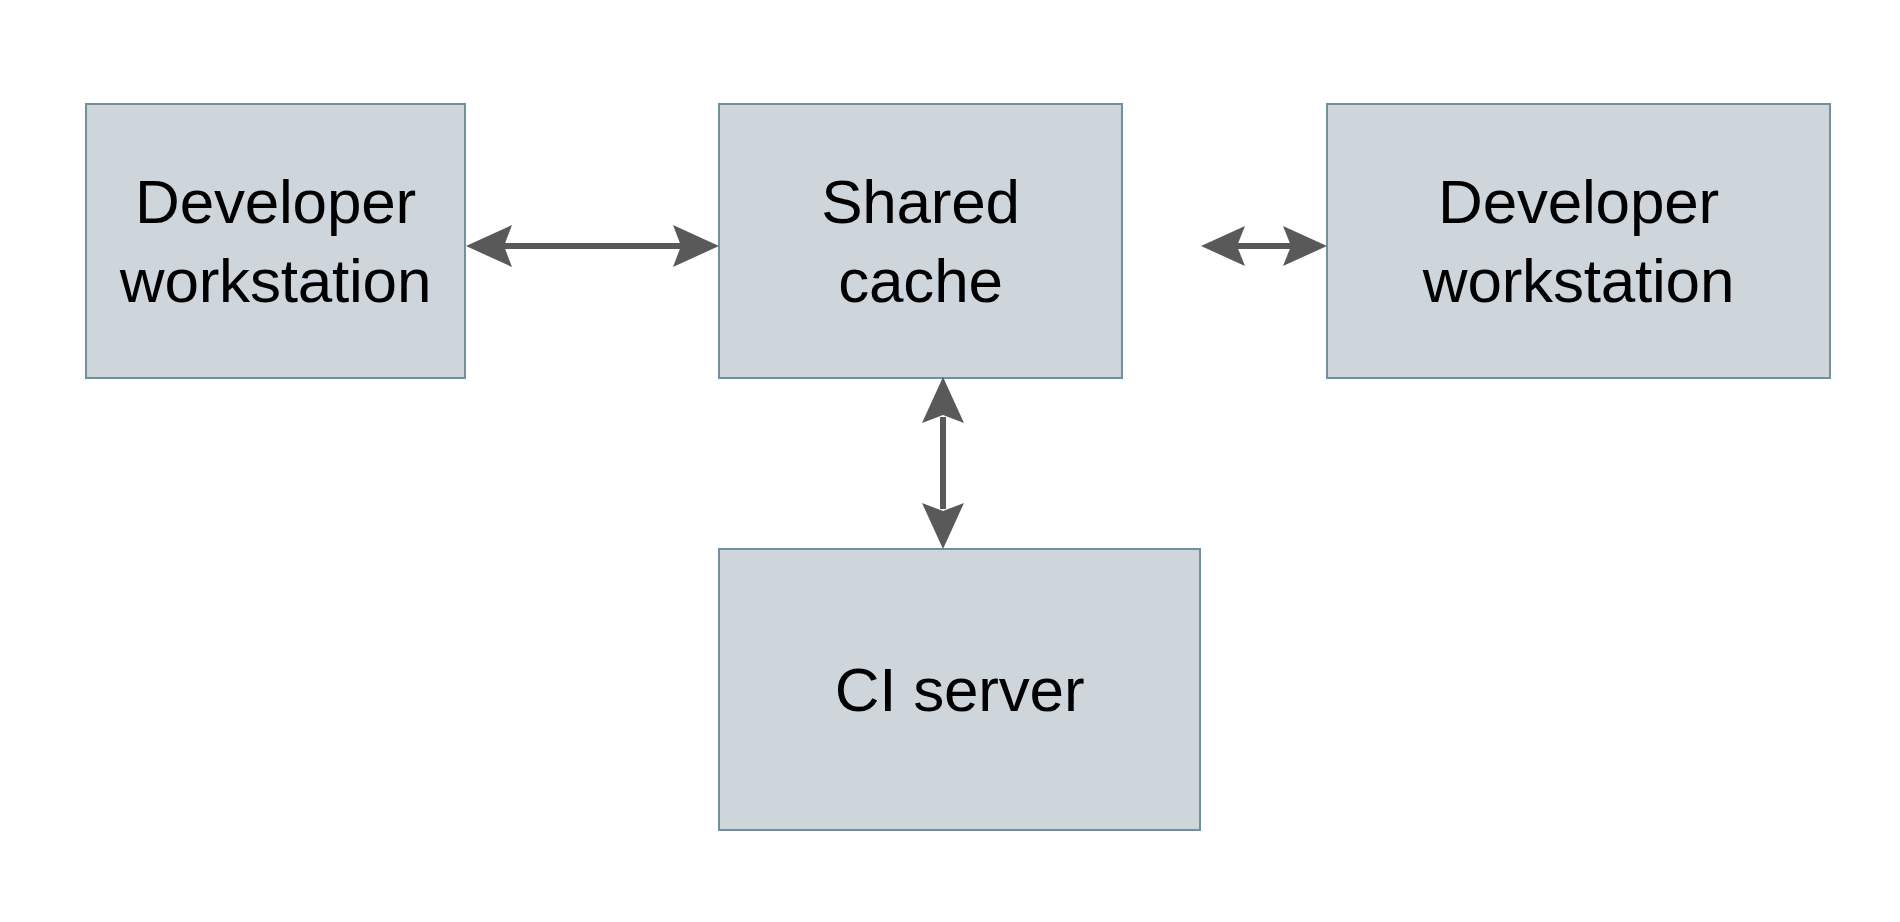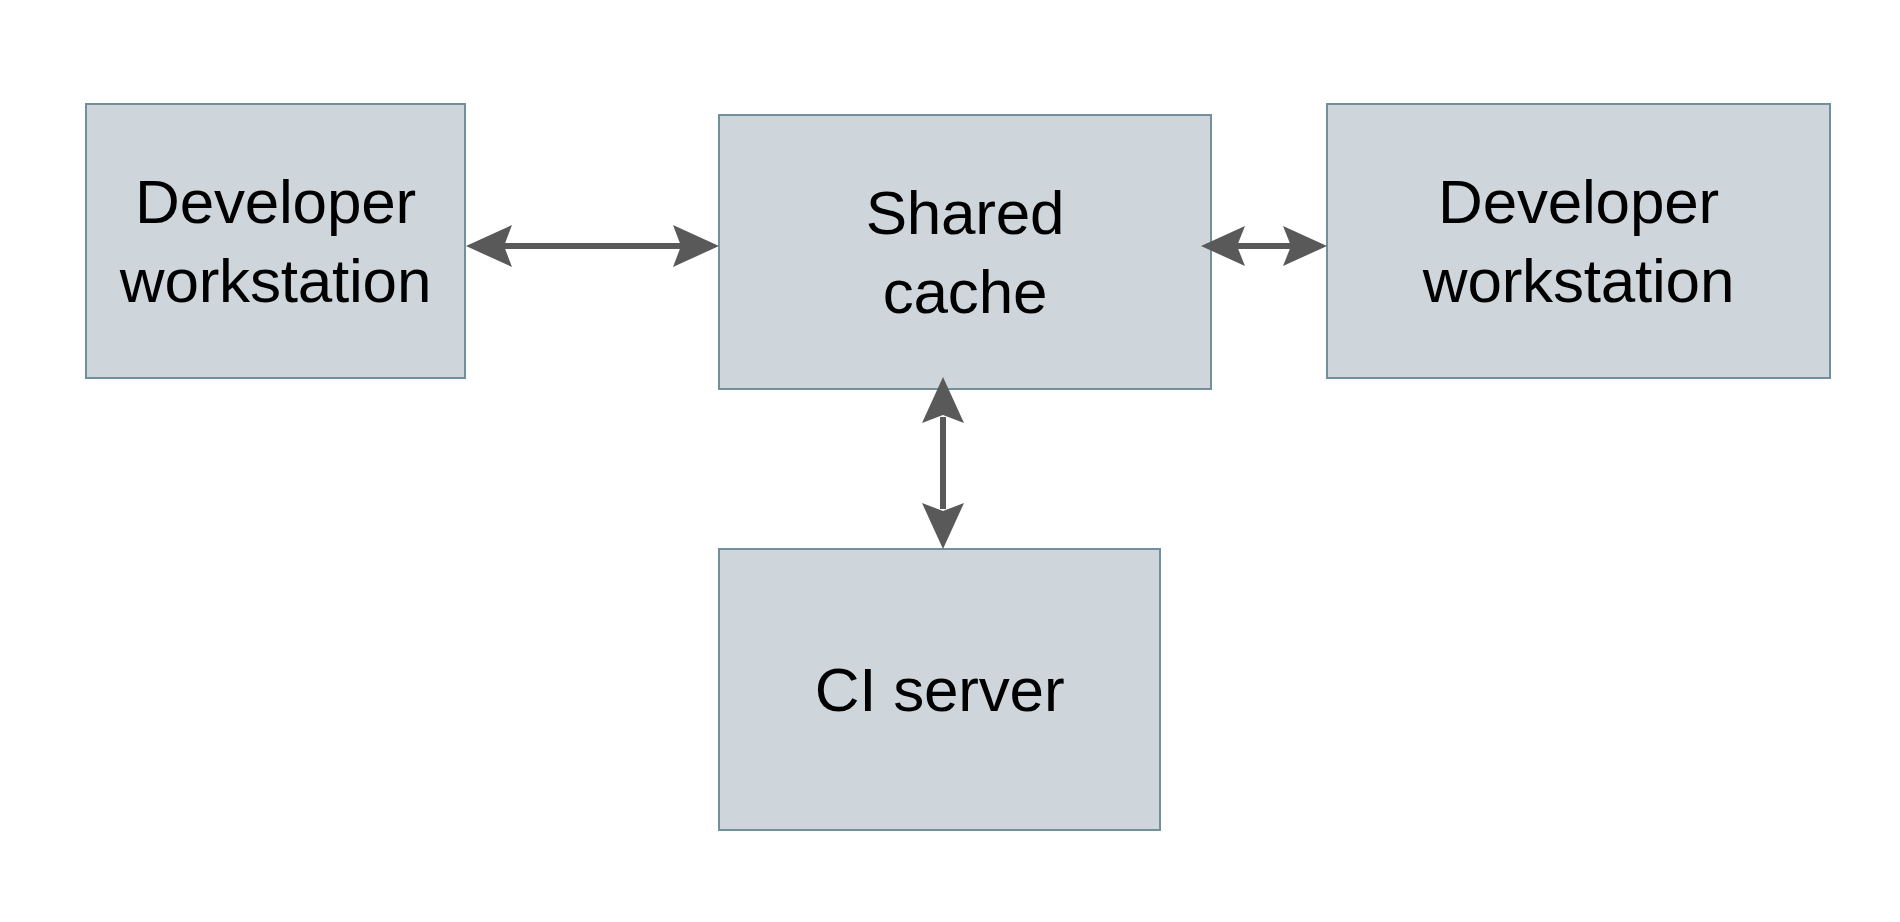--- a/index.html
+++ b/index.html
@@ -33,23 +33,23 @@
     font-size: 62px;
     line-height: 1.28;
     color: #000000;
     font-weight: 400;
     letter-spacing: -0.2px;
     white-space: pre-line;
     padding: 0 8px;
   }
   
   #node-dev-left   { left: 85px;   top: 103px; width: 381px; height: 276px; }
-  #node-shared     { left: 718px;  top: 103px; width: 494px; height: 276px; margin-top: 11px; }
+  #node-shared     { left: 718px;  top: 103px; width: 405px; height: 276px; }
   #node-dev-right  { left: 1326px; top: 103px; width: 505px; height: 276px; }
-  #node-ci         { left: 718px;  top: 548px; width: 443px; height: 283px; }
+  #node-ci         { left: 718px;  top: 548px; width: 483px; height: 283px; }
 
   .edge {
     position: absolute;
     overflow: visible;
   }
   #edge-left-shared  { left: 466px; top: 215px; width: 253px; height: 62px; }
   #edge-shared-right { left: 1201px; top: 215px; width: 126px; height: 62px; }
   #edge-shared-ci    { left: 912px; top: 377px; width: 62px; height: 172px; }
 
   .edge svg { display: block; overflow: visible; }

